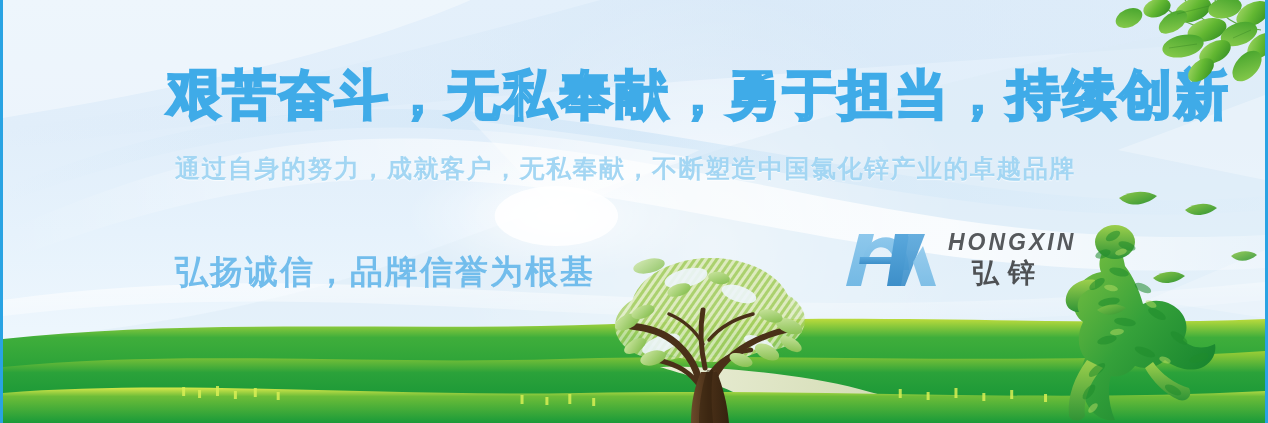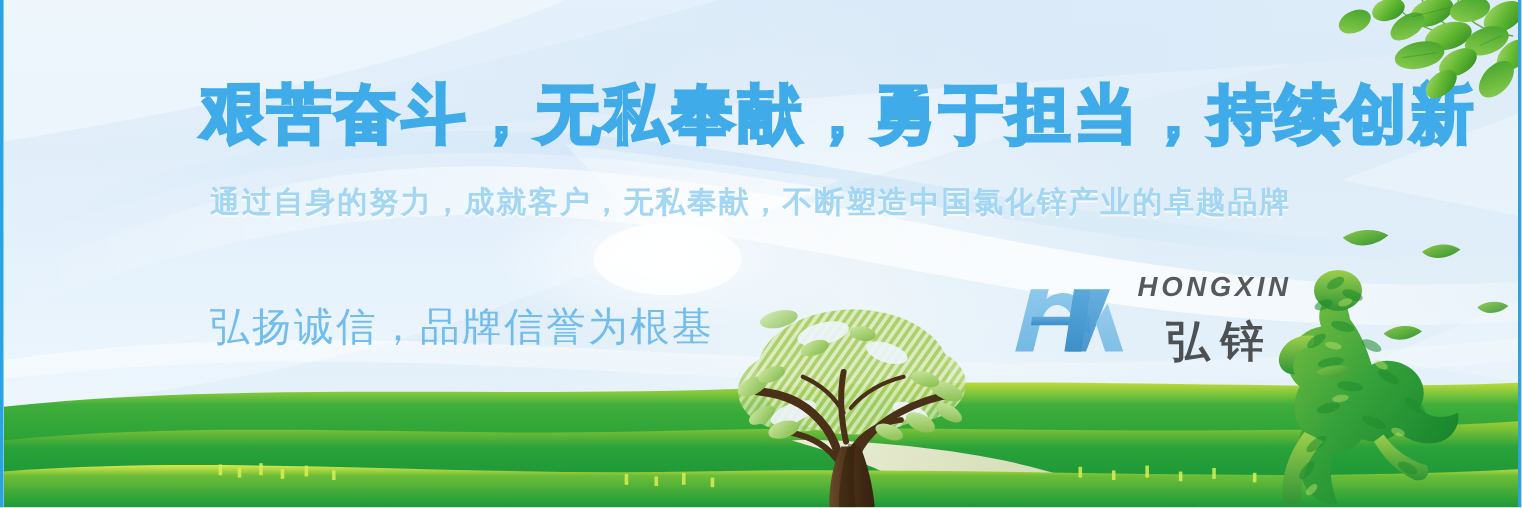--- a/index.html
+++ b/index.html
@@ -38,37 +38,37 @@
   .subtitle{
     position:absolute; left:172px; top:152px;
     font-family:"Liberation Serif", serif;
     font-size:25px; font-weight:bold; letter-spacing:1.5px;
     color:#a3d6f3; white-space:nowrap;
     text-shadow:0 1px 1px rgba(255,255,255,.75);
   }
   .slogan2{
     position:absolute; left:172px; top:250px;
     font-family:"Liberation Sans", sans-serif;
-    font-size:33px; font-weight:normal; letter-spacing:2px;
+    font-size:33px; font-weight:bold; letter-spacing:2px;
     color:#72bdec; white-space:nowrap;
   }
 
   
   .logo{position:absolute;left:840px;top:228px;display:flex;align-items:center;gap:9px;}
   .logo-mark{width:96px;height:62px;flex:0 0 auto;}
   .logo-text{display:flex;flex-direction:column;line-height:1;}
   .logo-en{
     font-family:"Liberation Sans", sans-serif;
     font-size:23px;font-weight:bold;font-style:italic;letter-spacing:3px;
     color:#56595c;
   }
   .logo-cn{
     font-family:"Liberation Sans", sans-serif;
-    font-size:36px;font-weight:bold;letter-spacing:9px;
-    color:#4e5154;margin-top:16px;padding-left:24px;
+    font-size:27px;font-weight:bold;letter-spacing:9px;
+    color:#4e5154;margin-top:6px;padding-left:24px;
   }
 
   
   .scenery{position:absolute;left:0;bottom:0;width:100%;height:130px;}
   .leaves-tr{position:absolute;right:0;top:0;width:200px;height:120px;}
   .tree{position:absolute;left:588px;bottom:0px;width:235px;height:175px;}
   .runner{position:absolute;left:1050px;bottom:0px;width:185px;height:205px;}
   .fly-leaves{position:absolute;right:0;top:170px;width:230px;height:180px;}
 </style>
 </head>

